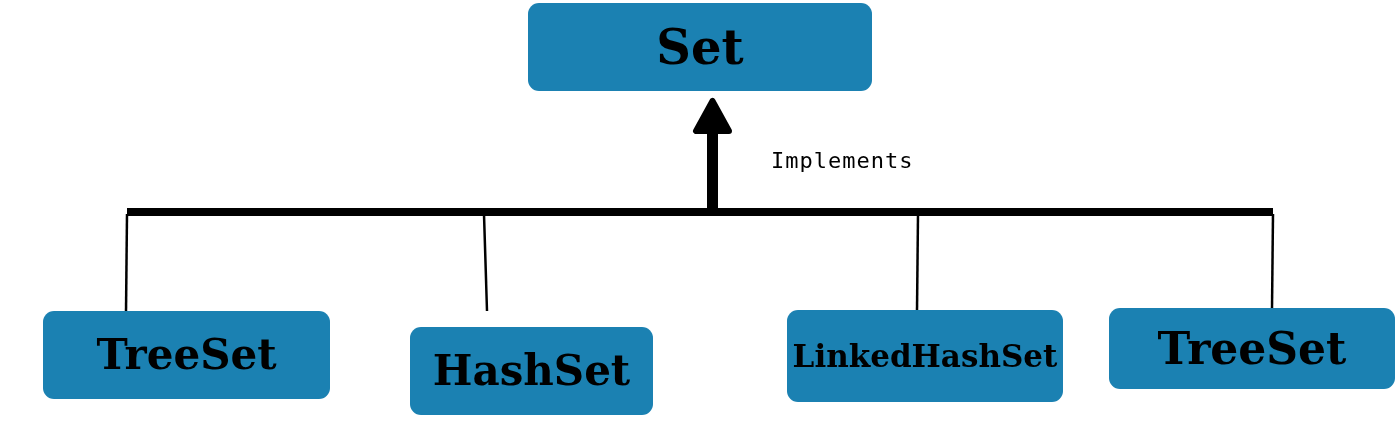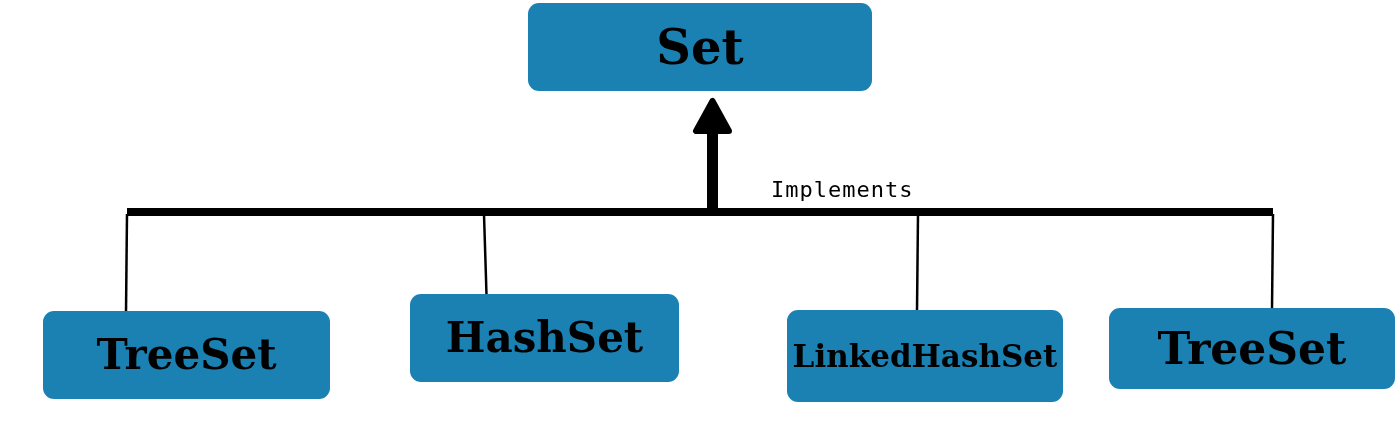--- a/index.html
+++ b/index.html
@@ -40,34 +40,33 @@
     justify-content: center;
     color: var(--text-color);
     font-family: "DejaVu Serif", serif;
     font-weight: bold;
     text-align: center;
     line-height: 1;
   }
 
   .node-set           { left: 528px;  top: 3px;   width: 344px; height: 88px; font-size: 48px; }
   .node-enumset       { left: 43px;   top: 311px; width: 287px; height: 88px; font-size: 42px; }
-  .node-hashset       { left: 410px;  top: 294px; width: 269px; height: 88px; font-size: 42px; }
+  .node-hashset       { left: 410px;  top: 327px; width: 243px; height: 88px; font-size: 42px; }
   .node-linkedhashset { left: 787px;  top: 310px; width: 276px; height: 92px; font-size: 31px; }
   .node-treeset       { left: 1109px; top: 308px; width: 286px; height: 81px; font-size: 44px; }
 
   .implements-label {
     position: absolute;
     left: 771px;
     top: 148px;
     font-family: "DejaVu Sans Mono", monospace;
     font-size: 22px;
     letter-spacing: 1px;
     color: var(--text-color);
     white-space: nowrap;
-    margin-top: 29px;
   }
 </style>
 </head>
 <body>
 
 <div class="canvas">
 
   <svg class="connectors" viewBox="0 0 1400 425" xmlns="http://www.w3.org/2000/svg">
 
     <line class="stroke" x1="127" y1="212" x2="1273" y2="212" stroke-width="8"></line>

